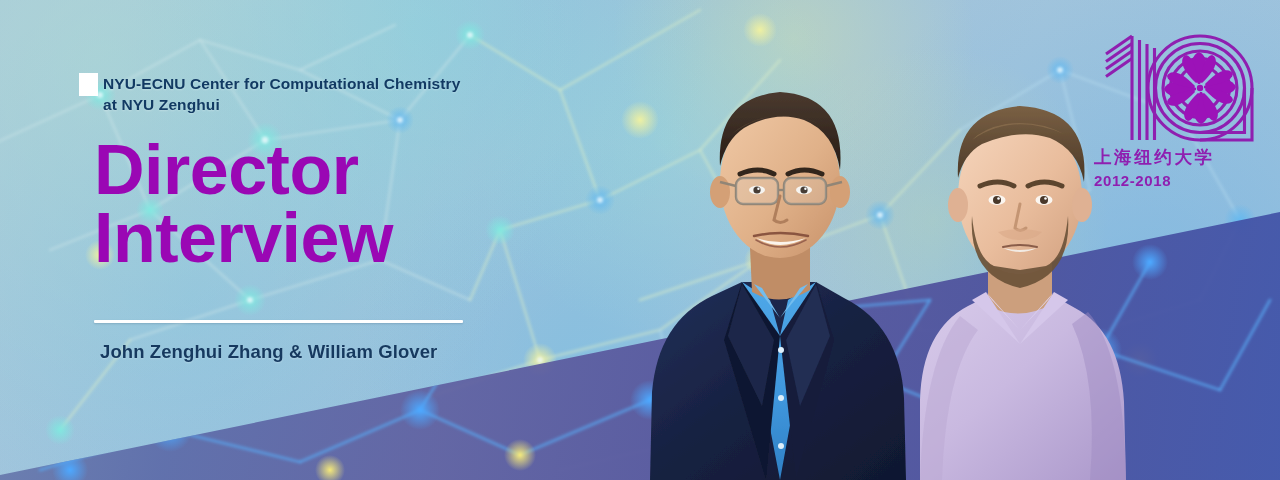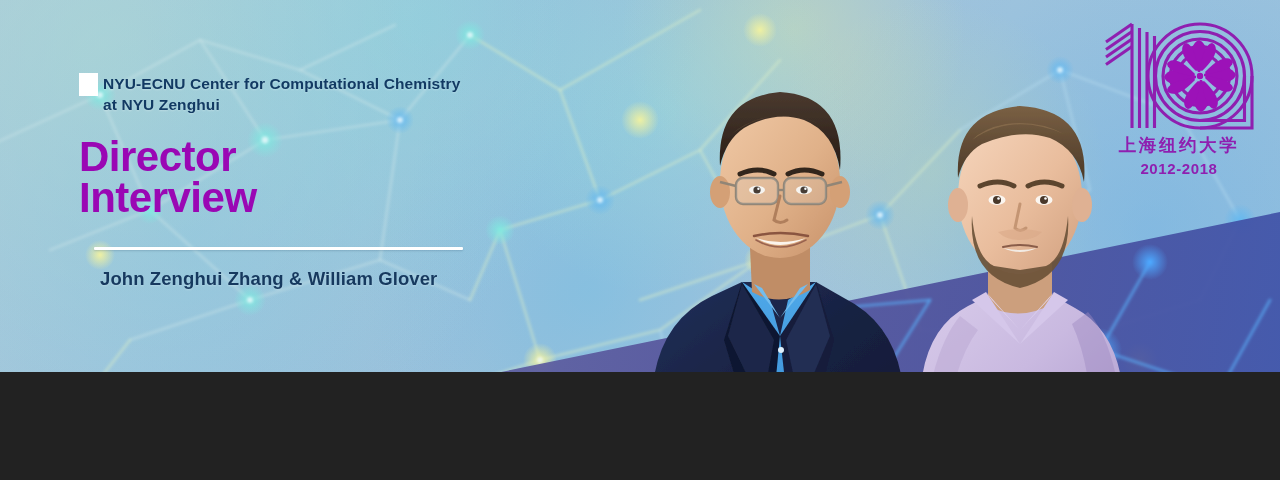--- a/index.html
+++ b/index.html
@@ -1,21 +1,21 @@
 <!DOCTYPE html>
 <html><head>
 <meta charset="utf-8">
 <title>NYU-ECNU Director Interview Banner</title>
 <style>
   html,body{margin:0;padding:0;background:#222;}
   *{box-sizing:border-box;}
 
   .banner{
     position:relative;
-    width:1280px;height:372px;
+    width:1280px;height:480px;
     overflow:hidden;
     font-family:"Liberation Sans","DejaVu Sans",sans-serif;
     background:#f9a8d4;
     user-select:none;
   }
 
   
   .bg-base{
     position:absolute;inset:0;
     background:
@@ -57,38 +57,38 @@
     width:19px;height:23px;background:#ffffff;flex:0 0 auto;
     margin-top:7px;margin-right:-5px;
   }
   .eyebrow{
     font-size:15.5px;line-height:1.38;font-weight:700;
     color:#123a63;letter-spacing:.1px;
     padding-left:10px;padding-top:7px;
     text-shadow:0 1px 2px rgba(255,255,255,.28);
   }
   .title{
-    margin-top:20px;margin-left:0;
-    font-size:42px;line-height:.98;font-weight:700;
+    margin-top:20px;margin-left:15px;
+    font-size:70px;line-height:.98;font-weight:700;
     color:#9a07b4;letter-spacing:-.5px;
   }
   .title .l2{display:block;}
   .rule{
     margin-top:29px;margin-left:15px;
     width:369px;height:3px;background:#ffffff;border-radius:1px;
     box-shadow:0 1px 2px rgba(20,50,80,.18);
   }
   .subtitle{
     margin-top:18px;margin-left:21px;
     font-size:18.5px;font-weight:700;color:#16395f;letter-spacing:.1px;
     text-shadow:0 1px 2px rgba(255,255,255,.25);
   }
 
   
-  .logo{position:absolute;left:1094px;top:8px;width:170px;text-align:center;}
+  .logo{position:absolute;left:1094px;top:20px;width:170px;}
   .logo-mark{width:170px;height:128px;display:block;}
   .logo-cn{
     margin-top:-3px;font-size:17.5px;font-weight:700;color:#8f1fb0;
     letter-spacing:2.6px;font-family:"DejaVu Sans","Liberation Sans",sans-serif;
   }
   .logo-en{
     margin-top:2px;font-size:15.5px;font-weight:700;color:#8f1fb0;letter-spacing:1.8px;
   }
   .logo-years{
     margin-top:3px;font-size:15px;font-weight:700;color:#8f1fb0;letter-spacing:.6px;

